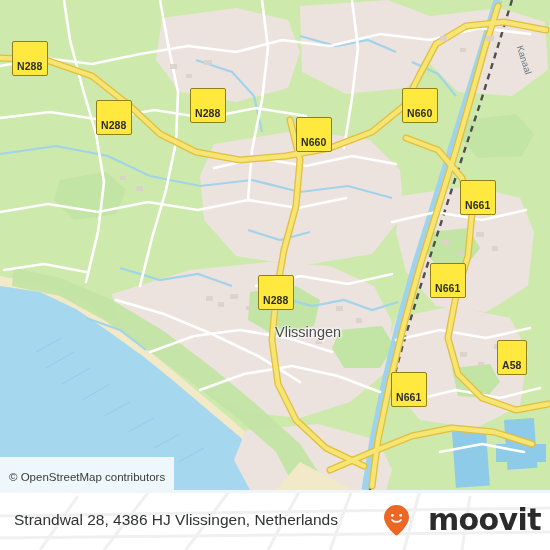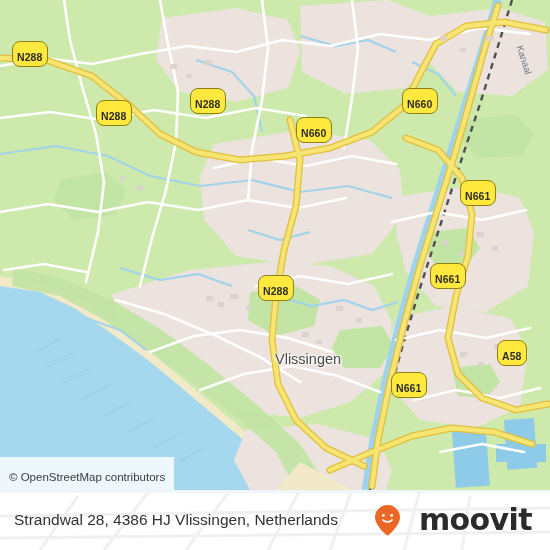--- a/index.html
+++ b/index.html
@@ -20,26 +20,26 @@
     overflow: hidden;
     background: #cde9ab;
   }
   .map-svg { position: absolute; left: 0; top: 0; width: 550px; height: 490px; }
 
   
   .shield {
     position: absolute;
     background: #ffe93f;
     border: 1.6px solid #8f7f14;
-    border-radius: 8px;
+    border-radius: 2px;
     color: #2e2e2e;
     font-size: 10.5px;
     font-weight: bold;
     line-height: 1;
-    padding: 10px 4px 3px 4px;
+    padding: 19px 4px 3px 4px;
     letter-spacing: .1px;
     white-space: nowrap;
     font-family: "Liberation Sans", sans-serif;
   }
 
   .place-label {
     position: absolute;
     color: #4a4a4a;
     font-size: 14.5px;
     white-space: nowrap;
@@ -106,21 +106,21 @@
 
   
   .footer {
     position: absolute;
     left: 0; top: 490px;
     width: 550px; height: 60px;
     background: #ffffff;
     display: flex;
     align-items: center;
     justify-content: space-between;
-    padding: 0 18px 0 14px;
+    padding: 0 9px 0 14px;
     overflow: hidden;
   }
   .footer-bg { position: absolute; left: 0; top: 0; width: 550px; height: 60px; }
   .footer-address {
     position: relative;
     color: #2f3133;
     font-size: 15.5px;
     white-space: nowrap;
     font-family: "Liberation Sans", sans-serif;
   }
@@ -280,21 +280,21 @@
     <div class="shield" style="left:96px; top:100px;">N288</div>
     <div class="shield" style="left:190px; top:88px;">N288</div>
     <div class="shield" style="left:258px; top:275px;">N288</div>
     <div class="shield" style="left:296px; top:117px;">N660</div>
     <div class="shield" style="left:402px; top:88px;">N660</div>
     <div class="shield" style="left:460px; top:180px;">N661</div>
     <div class="shield" style="left:430px; top:263px;">N661</div>
     <div class="shield" style="left:391px; top:372px;">N661</div>
     <div class="shield" style="left:497px; top:340px;">A58</div>
 
-    <div class="place-label" style="left:275px; top:351px;">Vlissingen</div>
+    <div class="place-label" style="left:275px; top:324px;">Vlissingen</div>
 
     <div class="water-label" style="left:525px; top:44px; transform: rotate(72deg); transform-origin: left top;">Kanaal</div>
 
     <div class="attribution">© OpenStreetMap contributors</div>
   </div>
 
 
   <div class="footer">
     <svg class="footer-bg" viewBox="0 0 550 60">
       <rect x="0" y="0" width="550" height="60" fill="#ffffff"></rect>

